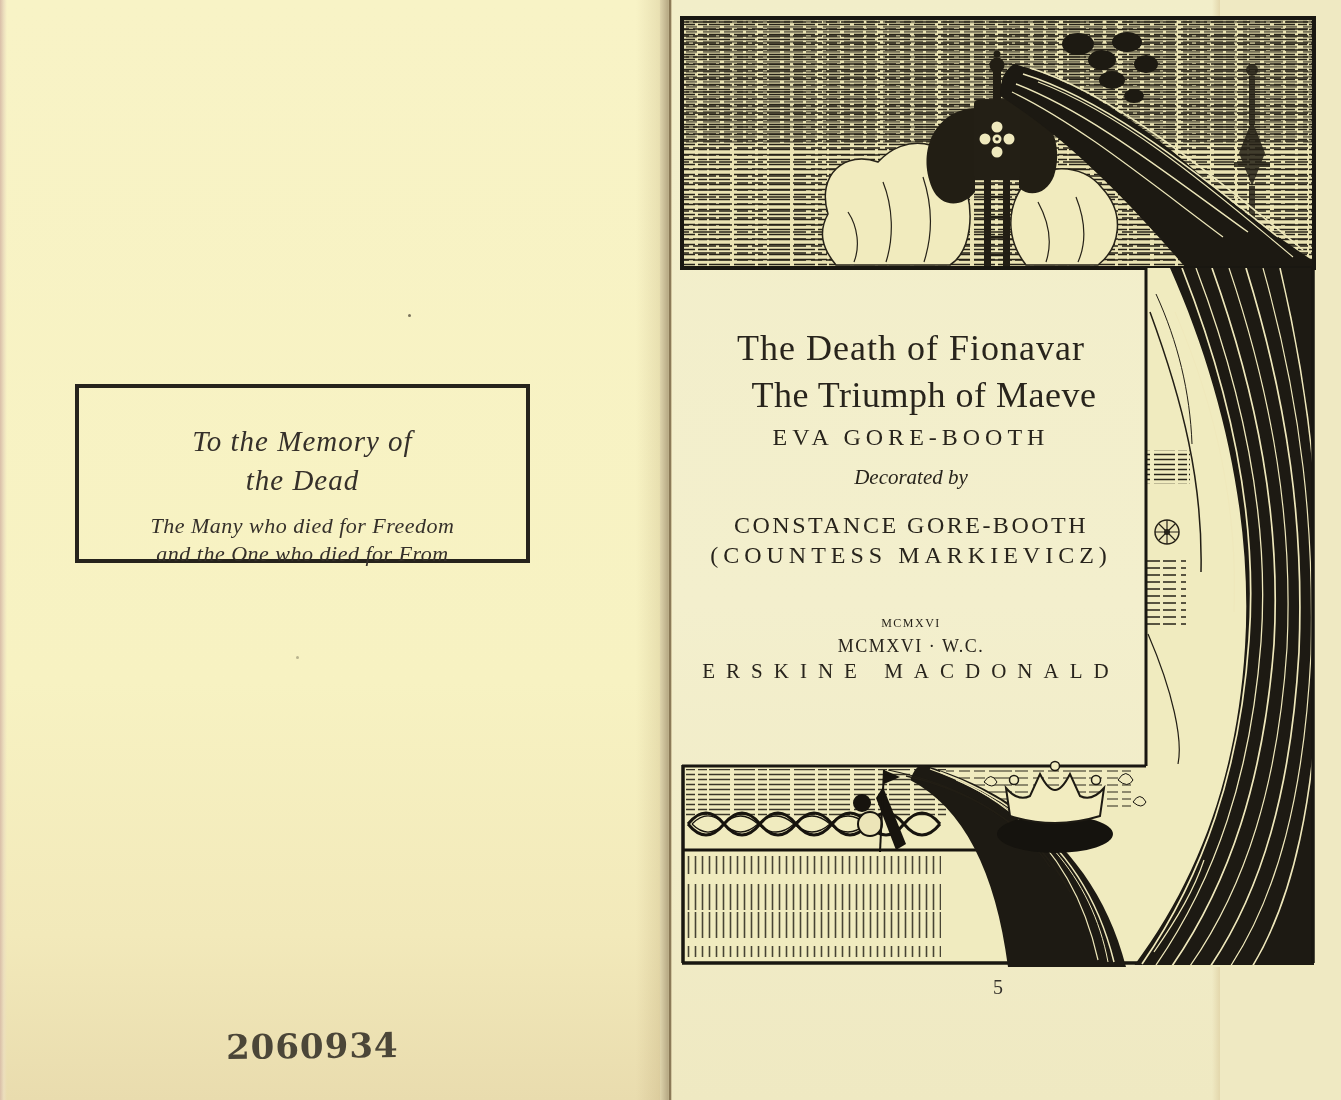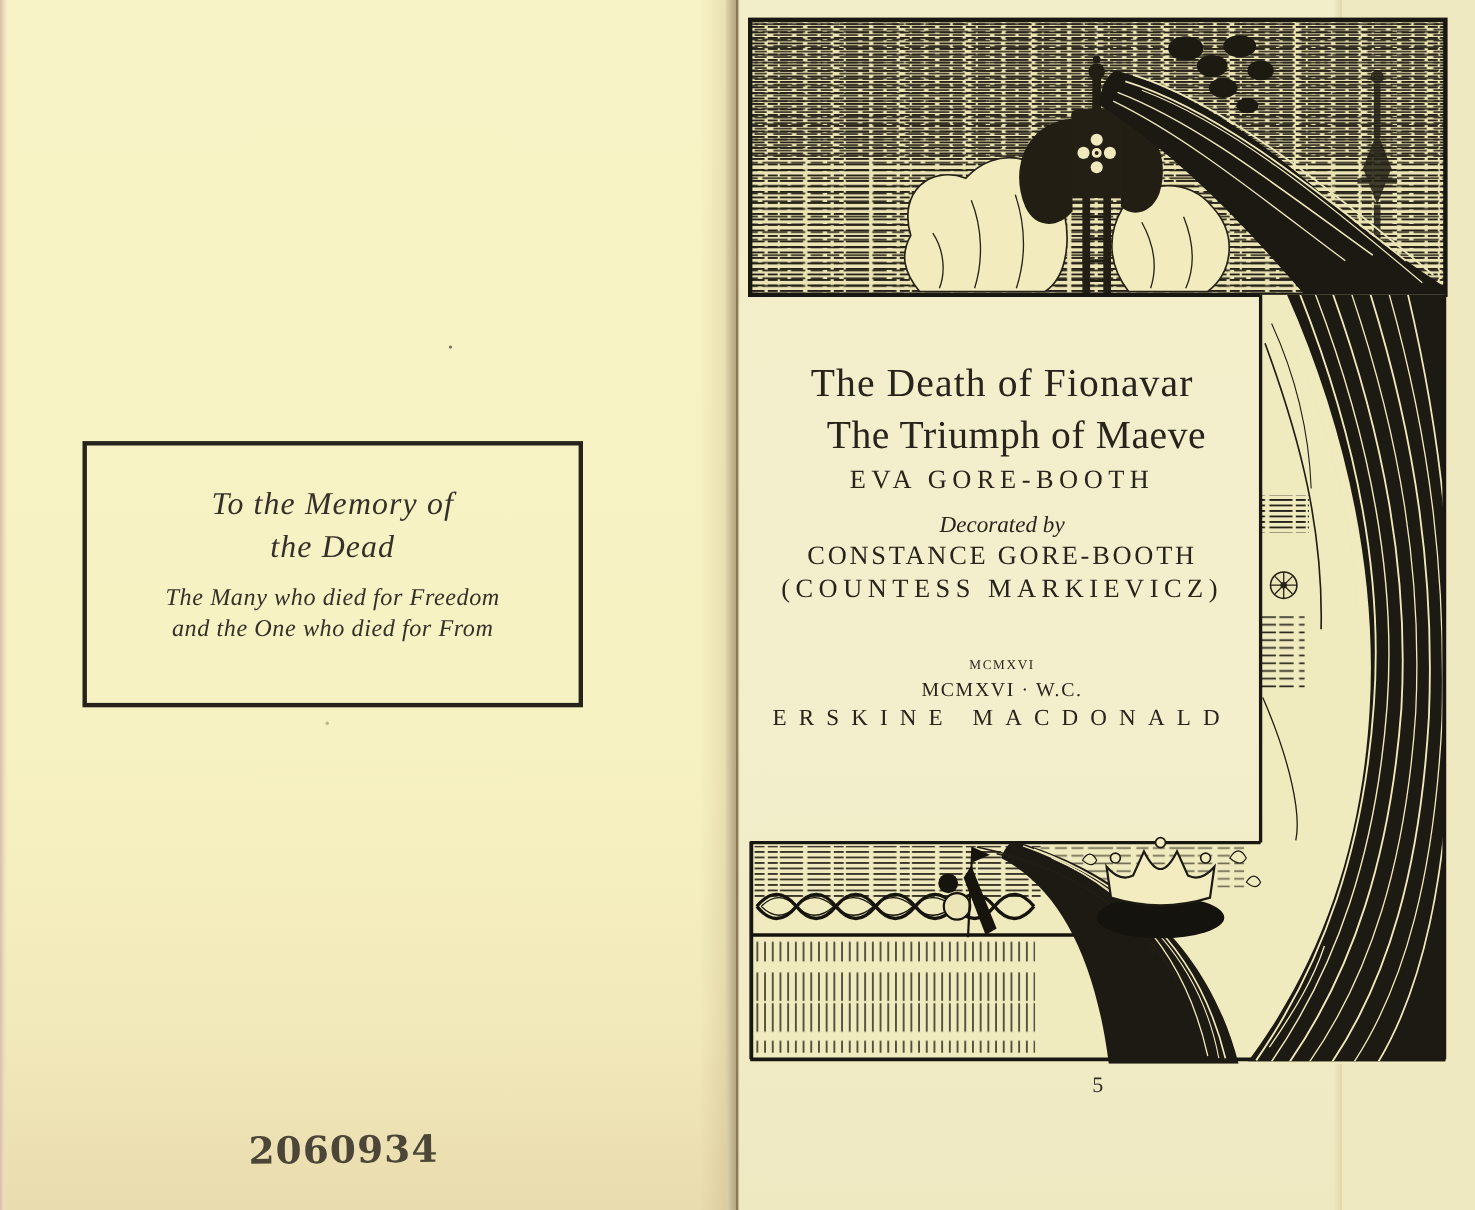--- a/index.html
+++ b/index.html
@@ -3,22 +3,22 @@
 <meta charset="utf-8">
 <style>
   html,body{margin:0;padding:0;background:#efe9c2;}
   .scan{position:relative;width:1341px;height:1100px;overflow:hidden;
         font-family:"Liberation Serif","DejaVu Serif",serif;color:#2c2820;}
   
   .page-left{position:absolute;left:0;top:0;width:660px;height:1100px;
     background:linear-gradient(180deg,#f8f3c6 0%,#f7f2c2 62%,#f2e9ba 85%,#e9dcae 100%);}
   .edge-left{position:absolute;left:0;top:0;width:7px;height:1100px;
     background:linear-gradient(90deg,#d9bfa8 0%,#ecdfbd 55%,rgba(236,223,189,0) 100%);}
-  .dedication-box{position:absolute;left:75px;top:384px;width:455px;height:242px;
-    box-sizing:border-box;border:4px solid #26231c;text-align:center;margin-top:17px;}
+  .dedication-box{position:absolute;left:75px;top:384px;width:455px;height:179px;
+    box-sizing:border-box;border:4px solid #26231c;text-align:center;}
   .ded-heading{margin-top:34px;font-style:italic;font-size:29px;line-height:39px;
     letter-spacing:1px;color:#35302a;}
   .ded-body{margin-top:12px;font-style:italic;font-size:22px;line-height:28px;
     letter-spacing:0.5px;color:#35302a;}
   .stamp{position:absolute;left:226px;top:1026px;font-family:"DejaVu Serif",serif;
     font-weight:700;font-size:34px;letter-spacing:1px;color:#423d31;
     transform:rotate(-0.6deg);opacity:.94;}
   .speck{position:absolute;width:3px;height:3px;border-radius:50%;background:#5a5441;opacity:.8;}
   
   .gutter{position:absolute;left:636px;top:0;width:58px;height:1100px;
@@ -32,21 +32,21 @@
   .edge-right{position:absolute;right:0;top:0;width:8px;height:1100px;
     background:linear-gradient(270deg,#e3d7ac 0%,rgba(227,215,172,0) 100%);}
   .illustration{position:absolute;left:6px;top:12px;}
   .title-block{position:absolute;left:0;top:328px;width:478px;text-align:center;color:#28241c;}
   .t-title{font-size:36px;letter-spacing:1px;line-height:40px;}
   .t-from{margin-top:10px;font-style:italic;font-size:21px;line-height:26px;}
   .t-sub{margin-top:6px;font-size:36px;letter-spacing:0.5px;line-height:42px;padding-left:26px;}
   .t-by{margin-top:26px;font-style:italic;font-size:21px;line-height:26px;}
   .t-author{margin-top:6px;font-size:24px;letter-spacing:5px;line-height:30px;}
   .t-dec{margin-top:12px;font-style:italic;font-size:21px;line-height:26px;}
-  .t-decname{margin-top:1px;font-size:24px;letter-spacing:2.5px;line-height:30px;}
+  .t-decname{margin-top:20px;font-size:24px;letter-spacing:2.5px;line-height:30px;}
   .t-dectitle{margin-top:0;font-size:24px;letter-spacing:5px;line-height:30px;}
   .t-year{margin-top:42px;font-size:12px;letter-spacing:1.5px;line-height:22px;}
   .t-city{margin-top:1px;font-size:18px;letter-spacing:1.5px;line-height:22px;}
   .t-pub{margin-top:1px;font-size:21px;letter-spacing:11px;line-height:27px;}
   .page-number{position:absolute;left:6px;top:976px;width:640px;text-align:center;
     font-size:20px;color:#33302a;}
 </style>
 </head>
 <body>
 

